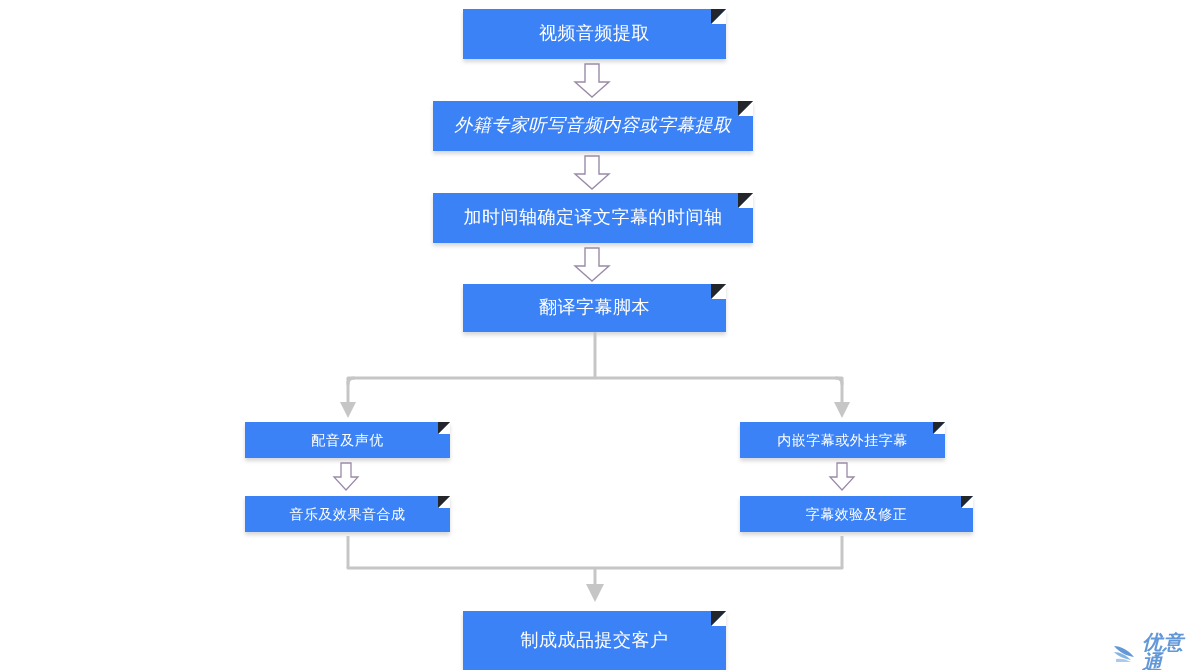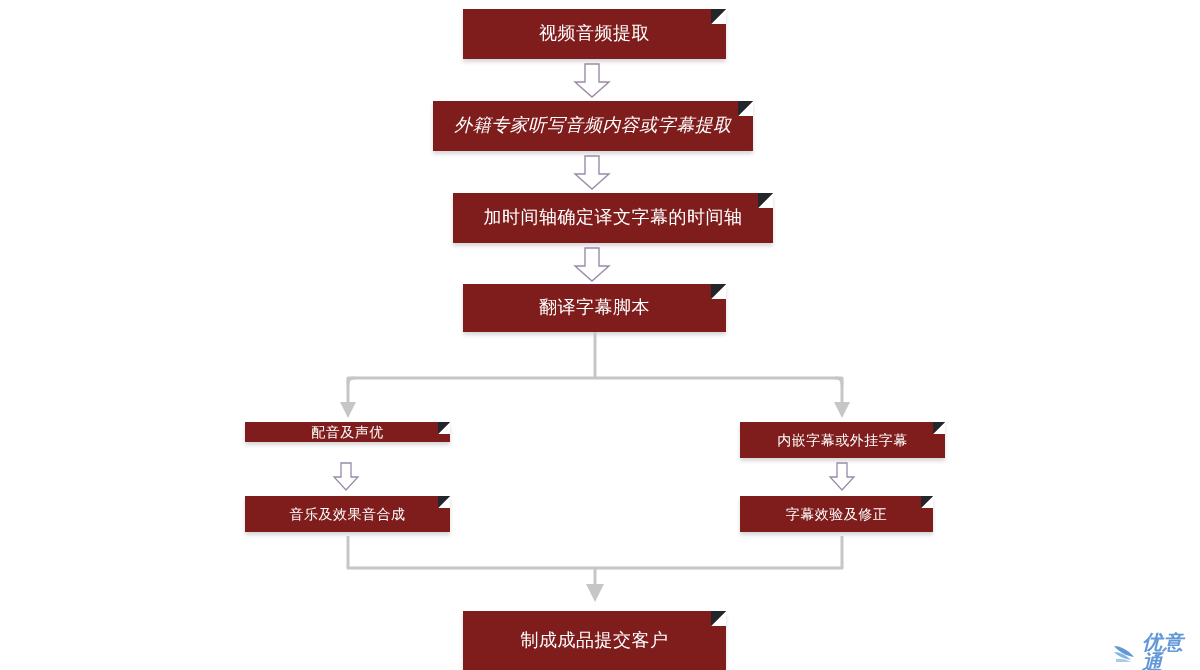--- a/index.html
+++ b/index.html
@@ -16,21 +16,21 @@
     width: 1200px;
     height: 670px;
     background: #ffffff;
     overflow: hidden;
   }
 
   
   .node {
     position: absolute;
     box-sizing: border-box;
-    background: #7f1d1d;
+    background: #3b82f6;
     color: #ffffff;
     display: flex;
     align-items: center;
     justify-content: center;
     text-align: left;
     letter-spacing: 0.5px;
     box-shadow: 0 3px 4px rgba(0, 0, 0, 0.16);
     overflow: visible;
   }
   .node .label {
@@ -119,21 +119,21 @@
     <span class="label">外籍专家听写音频内容或字幕提取</span>
     <span class="fold"></span>
   </div>
 
   <div class="harrow" style="left:573px; top:155px; width:38px; height:36px;">
     <svg width="38" height="36" viewBox="0 0 38 36">
       <path d="M12 1 H26 V19 H36 L19 34 L2 19 H12 Z" fill="#ffffff" stroke="#9b8aa8" stroke-width="1.4" stroke-linejoin="miter"></path>
     </svg>
   </div>
 
-  <div class="node big" style="left:453px; top:193px; width:320px; height:50px;">
+  <div class="node big" style="left:433px; top:193px; width:320px; height:50px;">
     <span class="label">加时间轴确定译文字幕的时间轴</span>
     <span class="fold"></span>
   </div>
 
   <div class="harrow" style="left:573px; top:247px; width:38px; height:36px;">
     <svg width="38" height="36" viewBox="0 0 38 36">
       <path d="M12 1 H26 V19 H36 L19 34 L2 19 H12 Z" fill="#ffffff" stroke="#9b8aa8" stroke-width="1.4" stroke-linejoin="miter"></path>
     </svg>
   </div>
 
@@ -153,21 +153,21 @@
       <polygon points="10,70 26,70 18,86" fill="#c6c6c6"></polygon>
 
       <path d="M512 46 V72" fill="none" stroke="#c6c6c6" stroke-width="3"></path>
       <polygon points="504,70 520,70 512,86" fill="#c6c6c6"></polygon>
 
       <path d="M18 52 Q18 46 24 46" fill="none" stroke="#c6c6c6" stroke-width="3" stroke-linecap="round"></path>
       <path d="M506 46 Q512 46 512 52" fill="none" stroke="#c6c6c6" stroke-width="3" stroke-linecap="round"></path>
     </svg>
   </div>
 
-  <div class="node small" style="left:245px; top:422px; width:205px; height:20px;">
+  <div class="node small" style="left:245px; top:422px; width:205px; height:36px;">
     <span class="label">配音及声优</span>
     <span class="fold"></span>
   </div>
 
   <div class="harrow" style="left:331px; top:462px; width:30px; height:30px;">
     <svg width="30" height="30" viewBox="0 0 30 30">
       <path d="M10 1 H20 V15 H27 L15 28 L3 15 H10 Z" fill="#ffffff" stroke="#9b8aa8" stroke-width="1.3" stroke-linejoin="miter"></path>
     </svg>
   </div>
 
@@ -180,21 +180,21 @@
     <span class="label">内嵌字幕或外挂字幕</span>
     <span class="fold"></span>
   </div>
 
   <div class="harrow" style="left:827px; top:462px; width:30px; height:30px;">
     <svg width="30" height="30" viewBox="0 0 30 30">
       <path d="M10 1 H20 V15 H27 L15 28 L3 15 H10 Z" fill="#ffffff" stroke="#9b8aa8" stroke-width="1.3" stroke-linejoin="miter"></path>
     </svg>
   </div>
 
-  <div class="node small" style="left:740px; top:496px; width:193px; height:36px;">
+  <div class="node small" style="left:740px; top:496px; width:233px; height:36px;">
     <span class="label">字幕效验及修正</span>
     <span class="fold"></span>
   </div>
 
   <div class="connector" style="left:330px; top:532px; width:540px; height:80px;">
     <svg width="540" height="80" viewBox="0 0 540 80">
 
       <path d="M18 4 V36" fill="none" stroke="#c6c6c6" stroke-width="3"></path>
 
       <path d="M512 4 V36" fill="none" stroke="#c6c6c6" stroke-width="3"></path>

